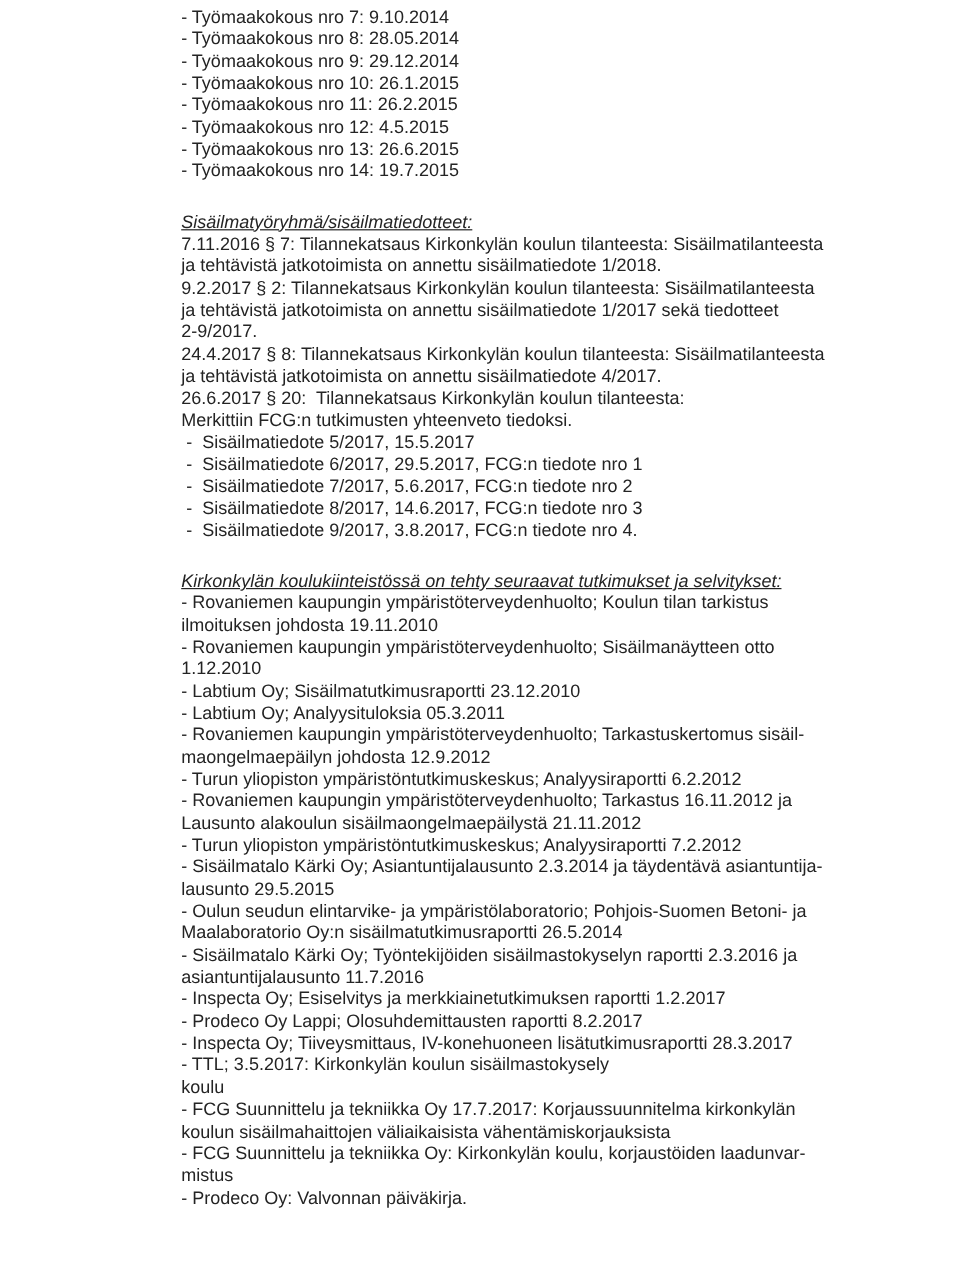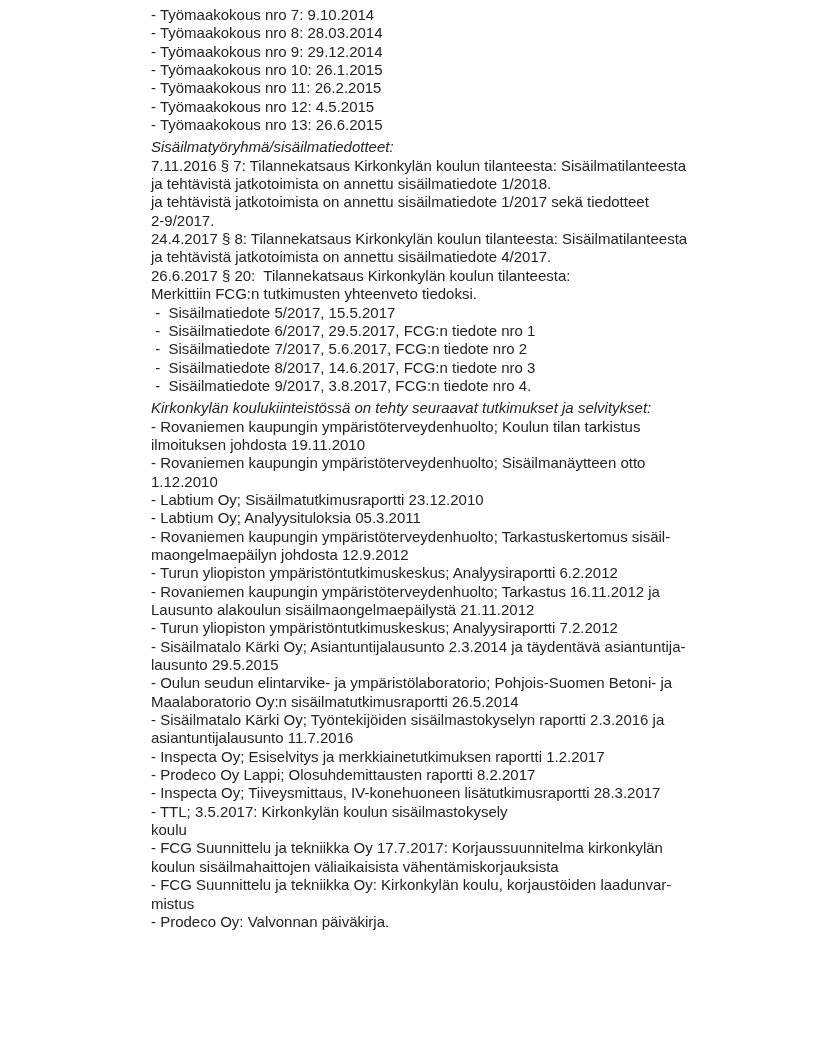--- a/index.html
+++ b/index.html
@@ -21,47 +21,50 @@
     width: 660px;
     font-size: 15px;
     line-height: 18.35px;
     color: #242424;
   }
   .line {
     white-space: pre;
   }
   .heading {
     font-style: italic;
-    margin-top: 4px; 
+    text-decoration: underline;
+    margin-top: 24px; 
     white-space: pre;
   }
   .block {
     
   }
 </style>
 </head>
 <body style="background: rgb(255, 255, 255);">
 
 <div class="doc" style="color: rgb(36, 36, 36);">
 
   <div class="block">
       <div class="line">- Työmaakokous nro 7: 9.10.2014</div>
-      <div class="line">- Työmaakokous nro 8: 28.03.2014</div>
+      <div class="line">- Työmaakokous nro 8: 28.05.2014</div>
       <div class="line">- Työmaakokous nro 9: 29.12.2014</div>
       <div class="line">- Työmaakokous nro 10: 26.1.2015</div>
       <div class="line">- Työmaakokous nro 11: 26.2.2015</div>
       <div class="line">- Työmaakokous nro 12: 4.5.2015</div>
       <div class="line">- Työmaakokous nro 13: 26.6.2015</div>
+      <div class="line">- Työmaakokous nro 14: 19.7.2015</div>
     </div>
 
   <div class="heading">Sisäilmatyöryhmä/sisäilmatiedotteet:</div>
 
   <div class="block">
       <div class="line">7.11.2016 § 7: Tilannekatsaus Kirkonkylän koulun tilanteesta: Sisäilmatilanteesta</div>
       <div class="line">ja tehtävistä jatkotoimista on annettu sisäilmatiedote 1/2018.</div>
+      <div class="line">9.2.2017 § 2: Tilannekatsaus Kirkonkylän koulun tilanteesta: Sisäilmatilanteesta</div>
       <div class="line">ja tehtävistä jatkotoimista on annettu sisäilmatiedote 1/2017 sekä tiedotteet</div>
       <div class="line">2-9/2017.</div>
       <div class="line">24.4.2017 § 8: Tilannekatsaus Kirkonkylän koulun tilanteesta: Sisäilmatilanteesta</div>
       <div class="line">ja tehtävistä jatkotoimista on annettu sisäilmatiedote 4/2017.</div>
       <div class="line">26.6.2017 § 20:  Tilannekatsaus Kirkonkylän koulun tilanteesta:</div>
       <div class="line">Merkittiin FCG:n tutkimusten yhteenveto tiedoksi.</div>
       <div class="line"> -  Sisäilmatiedote 5/2017, 15.5.2017</div>
       <div class="line"> -  Sisäilmatiedote 6/2017, 29.5.2017, FCG:n tiedote nro 1</div>
       <div class="line"> -  Sisäilmatiedote 7/2017, 5.6.2017, FCG:n tiedote nro 2</div>
       <div class="line"> -  Sisäilmatiedote 8/2017, 14.6.2017, FCG:n tiedote nro 3</div>

